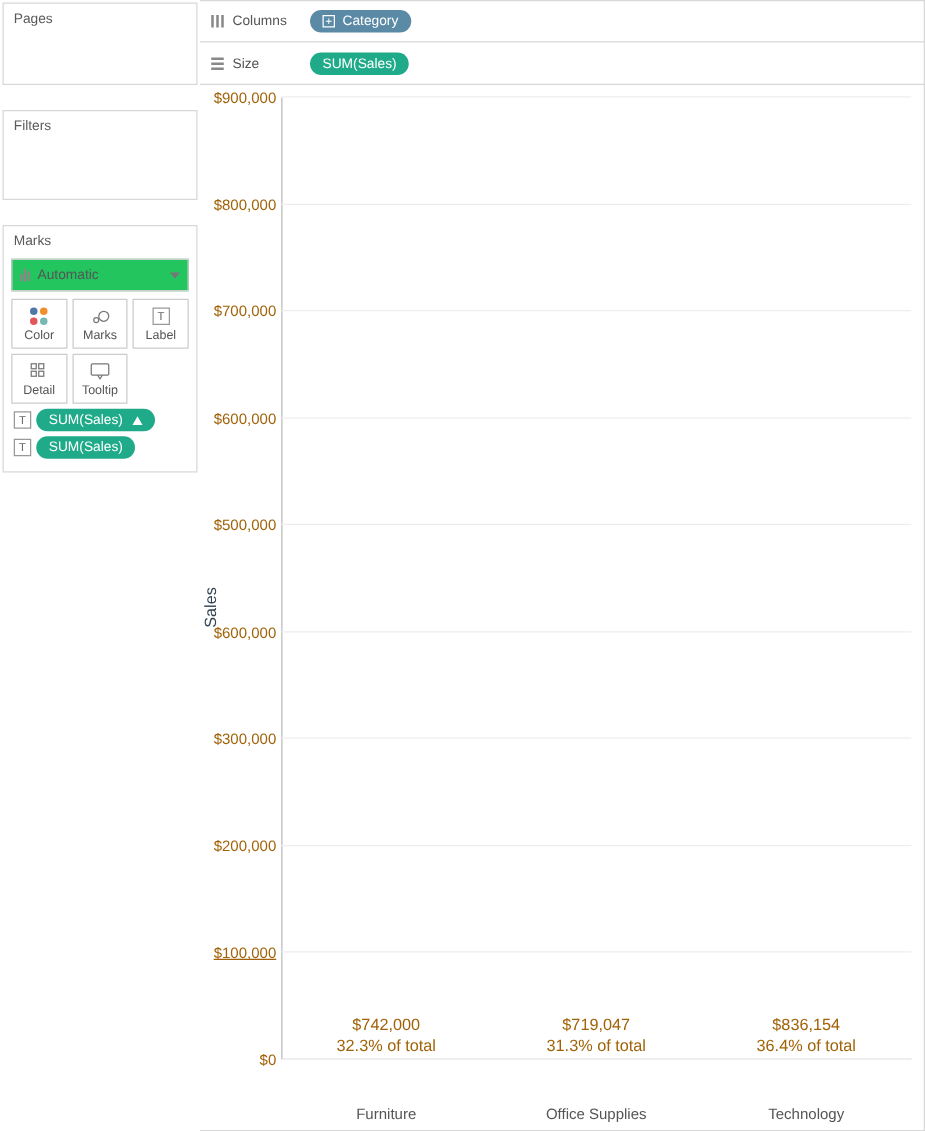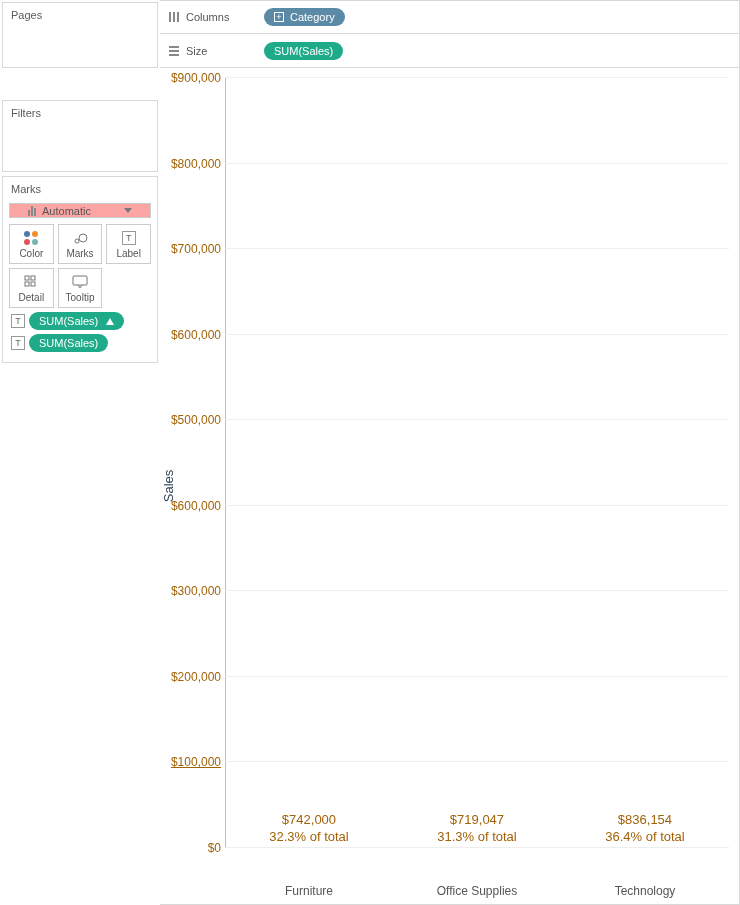--- a/index.html
+++ b/index.html
@@ -11,45 +11,45 @@
       width: 740px;
       height: 905px;
       display: flex;
     }
     
     .sidebar {
       width: 160px;
       display: flex;
       flex-direction: column;
       padding: 2px;
-      gap: 4px;
+      gap: 20px;
     }
     .panel {
       border: 1px solid #d8d8d8;
       background: #fff;
     }
     .panel-header {
       font-size: 11px;
       color: #5a5a5a;
       padding: 6px 8px 4px 8px;
     }
     .pages-panel { height: 66px; }
-    .filters-panel { height: 72px; margin-top: 28px; }
+    .filters-panel { height: 72px; }
     .marks-panel { flex: 0 0 auto; padding-bottom: 10px; }
     .marks-select {
       margin: 4px 6px 6px 6px;
       border: 1px solid #ccc;
-      height: 15px;
+      height: 26px;
       display: flex;
       align-items: center;
       justify-content: space-between;
-      padding: 0 18px;
+      padding: 0 6px;
       font-size: 11px;
       color: #555;
-      background: #fca5a5;
+      background: #22c55e;
     }
     .marks-select .bar-icon {
       display: inline-flex;
       gap: 1px;
       align-items: flex-end;
       margin-right: 6px;
     }
     .marks-select .bar-icon span {
       width: 2px;
       background: #888;
@@ -127,21 +127,21 @@
       display: flex;
       flex-direction: column;
     }
     .shelf-row {
       border: 1px solid #d8d8d8;
       border-left: none;
       display: flex;
       align-items: center;
       height: 34px;
       padding: 0 8px;
-      gap: 26px;
+      gap: 10px;
     }
     .shelf-label {
       font-size: 11px;
       color: #555;
       width: 70px;
       display:flex;
       align-items:center;
       gap:6px;
     }
     .shelf-icon { display:inline-flex; }

